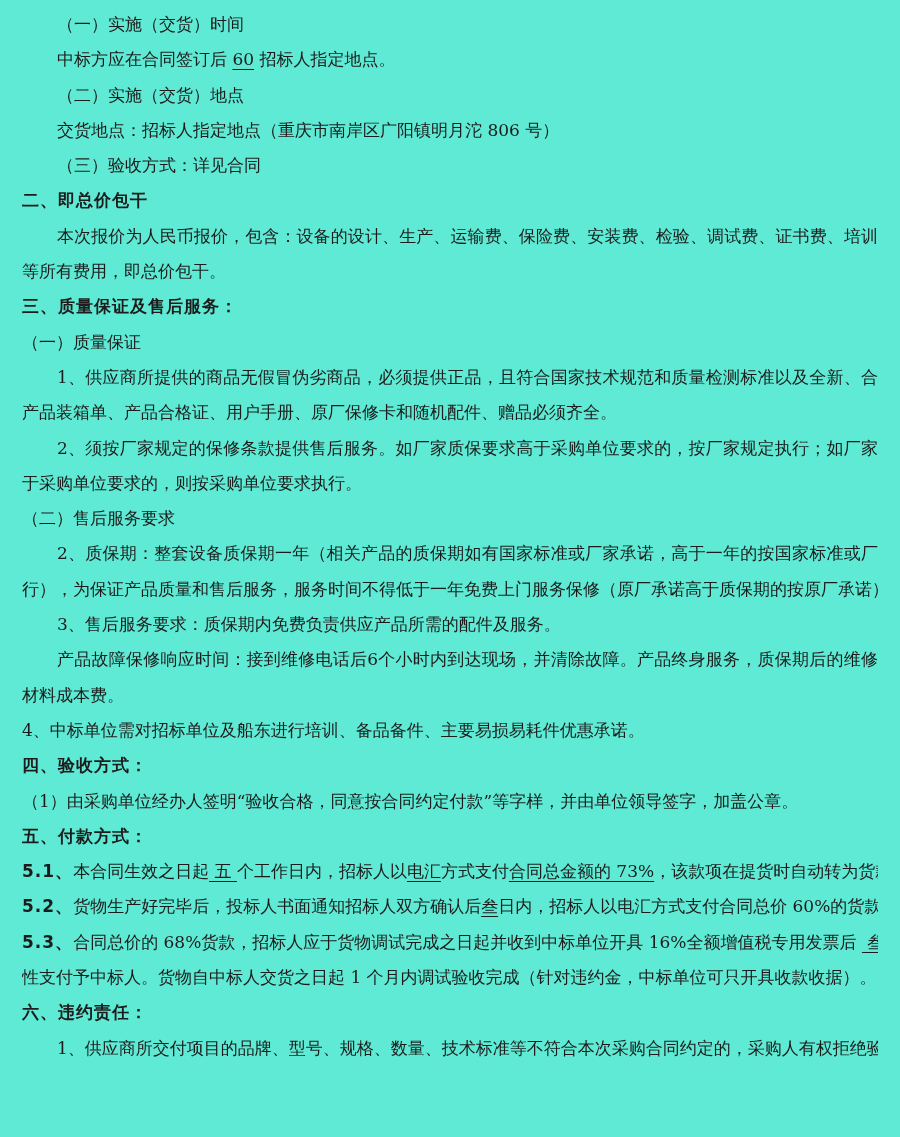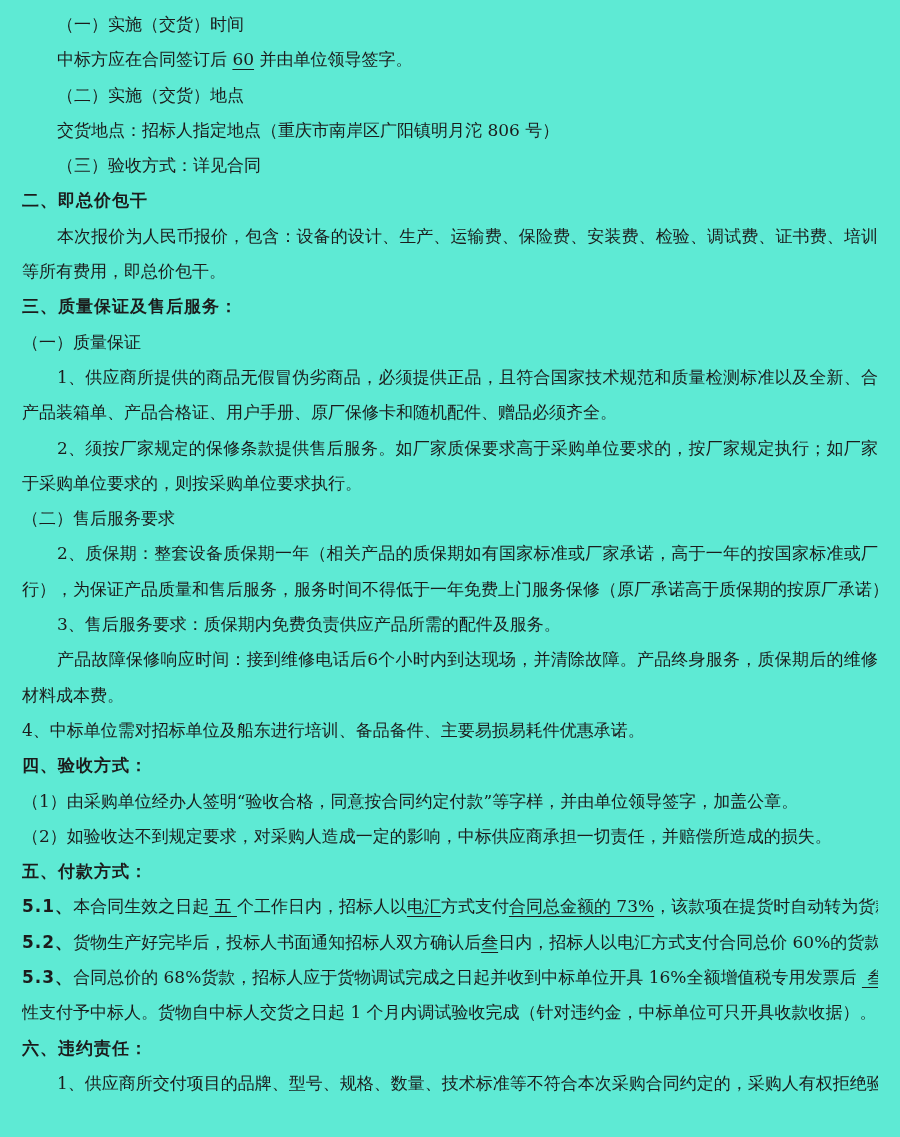--- a/index.html
+++ b/index.html
@@ -42,21 +42,21 @@
     text-decoration: underline;
     text-underline-offset: 4px;
   }
 </style>
 </head>
 <body>
 
 <div class="page">
   <div id="doc">
       <div class="line indent"><span class="">（一）实施（交货）时间</span></div>
-      <div class="line indent"><span class="">中标方应在合同签订后 </span><span class="run-u ">60</span><span class=""> 并由单位领导签字。</span></div>
+      <div class="line indent"><span class="">中标方应在合同签订后 </span><span class="run-u ">60</span><span class=""> 招标人指定地点。</span></div>
       <div class="line indent"><span class="">（二）实施（交货）地点</span></div>
       <div class="line indent"><span class="">交货地点：招标人指定地点（重庆市南岸区广阳镇明月沱 806 号）</span></div>
       <div class="line indent"><span class="">（三）验收方式：详见合同</span></div>
       <div class="line header"><span class="">二、即总价包干</span></div>
       <div class="line indent justify"><span class="">本次报价为人民币报价，包含：设备的设计、生产、运输费、保险费、安装费、检验、调试费、证书费、培训费、税费</span></div>
       <div class="line"><span class="">等所有费用，即总价包干。</span></div>
       <div class="line header"><span class="">三、质量保证及售后服务：</span></div>
       <div class="line"><span class="">（一）质量保证</span></div>
       <div class="line indent justify"><span class="">1、供应商所提供的商品无假冒伪劣商品，必须提供正品，且符合国家技术规范和质量检测标准以及全新、合格的产品，</span></div>
       <div class="line"><span class="">产品装箱单、产品合格证、用户手册、原厂保修卡和随机配件、赠品必须齐全。</span></div>
@@ -64,21 +64,20 @@
       <div class="line"><span class="">于采购单位要求的，则按采购单位要求执行。</span></div>
       <div class="line"><span class="">（二）售后服务要求</span></div>
       <div class="line indent justify"><span class="">2、质保期：整套设备质保期一年（相关产品的质保期如有国家标准或厂家承诺，高于一年的按国家标准或厂家承诺执</span></div>
       <div class="line"><span class="">行），为保证产品质量和售后服务，服务时间不得低于一年免费上门服务保修（原厂承诺高于质保期的按原厂承诺）。</span></div>
       <div class="line indent"><span class="">3、售后服务要求：质保期内免费负责供应产品所需的配件及服务。</span></div>
       <div class="line indent justify"><span class="">产品故障保修响应时间：接到维修电话后6个小时内到达现场，并清除故障。产品终身服务，质保期后的维修服务只收取</span></div>
       <div class="line"><span class="">材料成本费。</span></div>
       <div class="line"><span class="">4、中标单位需对招标单位及船东进行培训、备品备件、主要易损易耗件优惠承诺。</span></div>
       <div class="line header"><span class="">四、验收方式：</span></div>
       <div class="line"><span class="">（1）由采购单位经办人签明“验收合格，同意按合同约定付款”等字样，并由单位领导签字，加盖公章。</span></div>
-      <div class="line"><span class="">（2）如验收达不到规定要求，对采购人造成一定的影响，中标供应商承担一切责任，并赔偿所造成的损失。</span></div>
       <div class="line header"><span class="">五、付款方式：</span></div>
       <div class="line"><span class="run-b">5.1、</span><span class="">本合同生效之日起</span><span class="run-u "> 五 </span><span class="">个工作日内，招标人以</span><span class="run-u ">电汇</span><span class="">方式支付</span><span class="run-u ">合同总金额的 73%</span><span class="">，该款项在提货时自动转为货款。</span></div>
       <div class="line"><span class="run-b">5.2、</span><span class="">货物生产好完毕后，投标人书面通知招标人双方确认后</span><span class="run-u ">叁</span><span class="">日内，招标人以电汇方式支付合同总价 60%的货款。</span></div>
       <div class="line"><span class="run-b">5.3、</span><span class="">合同总价的 68%货款，招标人应于货物调试完成之日起并收到中标单位开具 16%全额增值税专用发票后 </span><span class="run-u "> 叁 </span></div>
       <div class="line"><span class="">性支付予中标人。货物自中标人交货之日起 1 个月内调试验收完成（针对违约金，中标单位可只开具收款收据）。</span></div>
       <div class="line header"><span class="">六、违约责任：</span></div>
       <div class="line indent"><span class="">1、供应商所交付项目的品牌、型号、规格、数量、技术标准等不符合本次采购合同约定的，采购人有权拒绝验收。</span></div>
     </div>
 </div>
 

